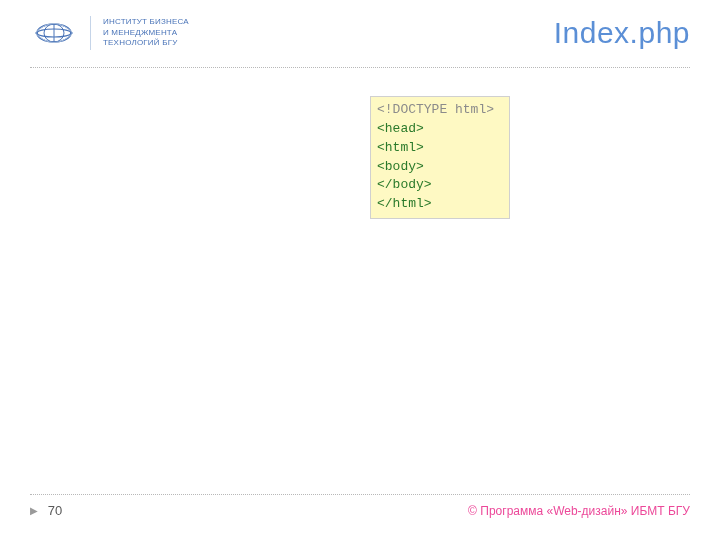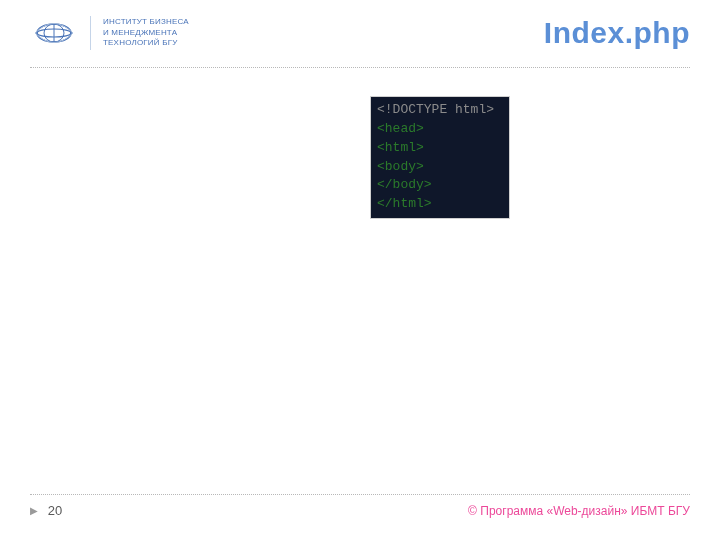--- a/index.html
+++ b/index.html
@@ -42,21 +42,21 @@
     letter-spacing: 0.2px;
   }
   .org-divider {
     width: 1px;
     height: 34px;
     background: #c5d4e8;
     margin: 0 4px;
   }
   .title {
     font-size: 30px;
-    font-weight: bold;
+    font-weight: normal;
     color: #5b8fd6;
     letter-spacing: 0.5px;
   }
   .dotted-divider {
     border: none;
     border-top: 1px dotted #b8b8b8;
     margin: 4px 0 18px 0;
   }
   .body-text {
     font-size: 15px;
@@ -64,21 +64,21 @@
     line-height: 2;
     text-align: justify;
     padding: 0 2px;
   }
   .code-area {
     margin-top: 28px;
     margin-left: 340px;
   }
   .code-box {
     border: 1px solid #d0d0d0;
-    background: #0f172a;
+    background: #fef9c3;
     padding: 4px 10px 4px 6px;
     font-family: Consolas, "Courier New", monospace;
     font-size: 13px;
     line-height: 1.45;
     color: #333;
     display: inline-block;
     min-width: 140px;
   }
   .code-box .doctype { color: #8b8b8b; }
   .code-box .tag-open { color: #2b7a2b; }
@@ -159,19 +159,19 @@
       <div class="code-line tag-close">&lt;/body&gt;</div>
       <div class="code-line tag-close">&lt;/html&gt;</div>
     </div>
   </div>
 
   <div class="footer">
     <hr class="footer-divider">
     <div class="footer-row">
       <div class="page-left">
         <span class="arrow">▶</span>
-        <span class="page-num">20</span>
+        <span class="page-num">70</span>
       </div>
       <div class="copyright">© Программа «Web-дизайн» ИБМТ БГУ</div>
     </div>
   </div>
 
 </div>
 
 </body></html>

